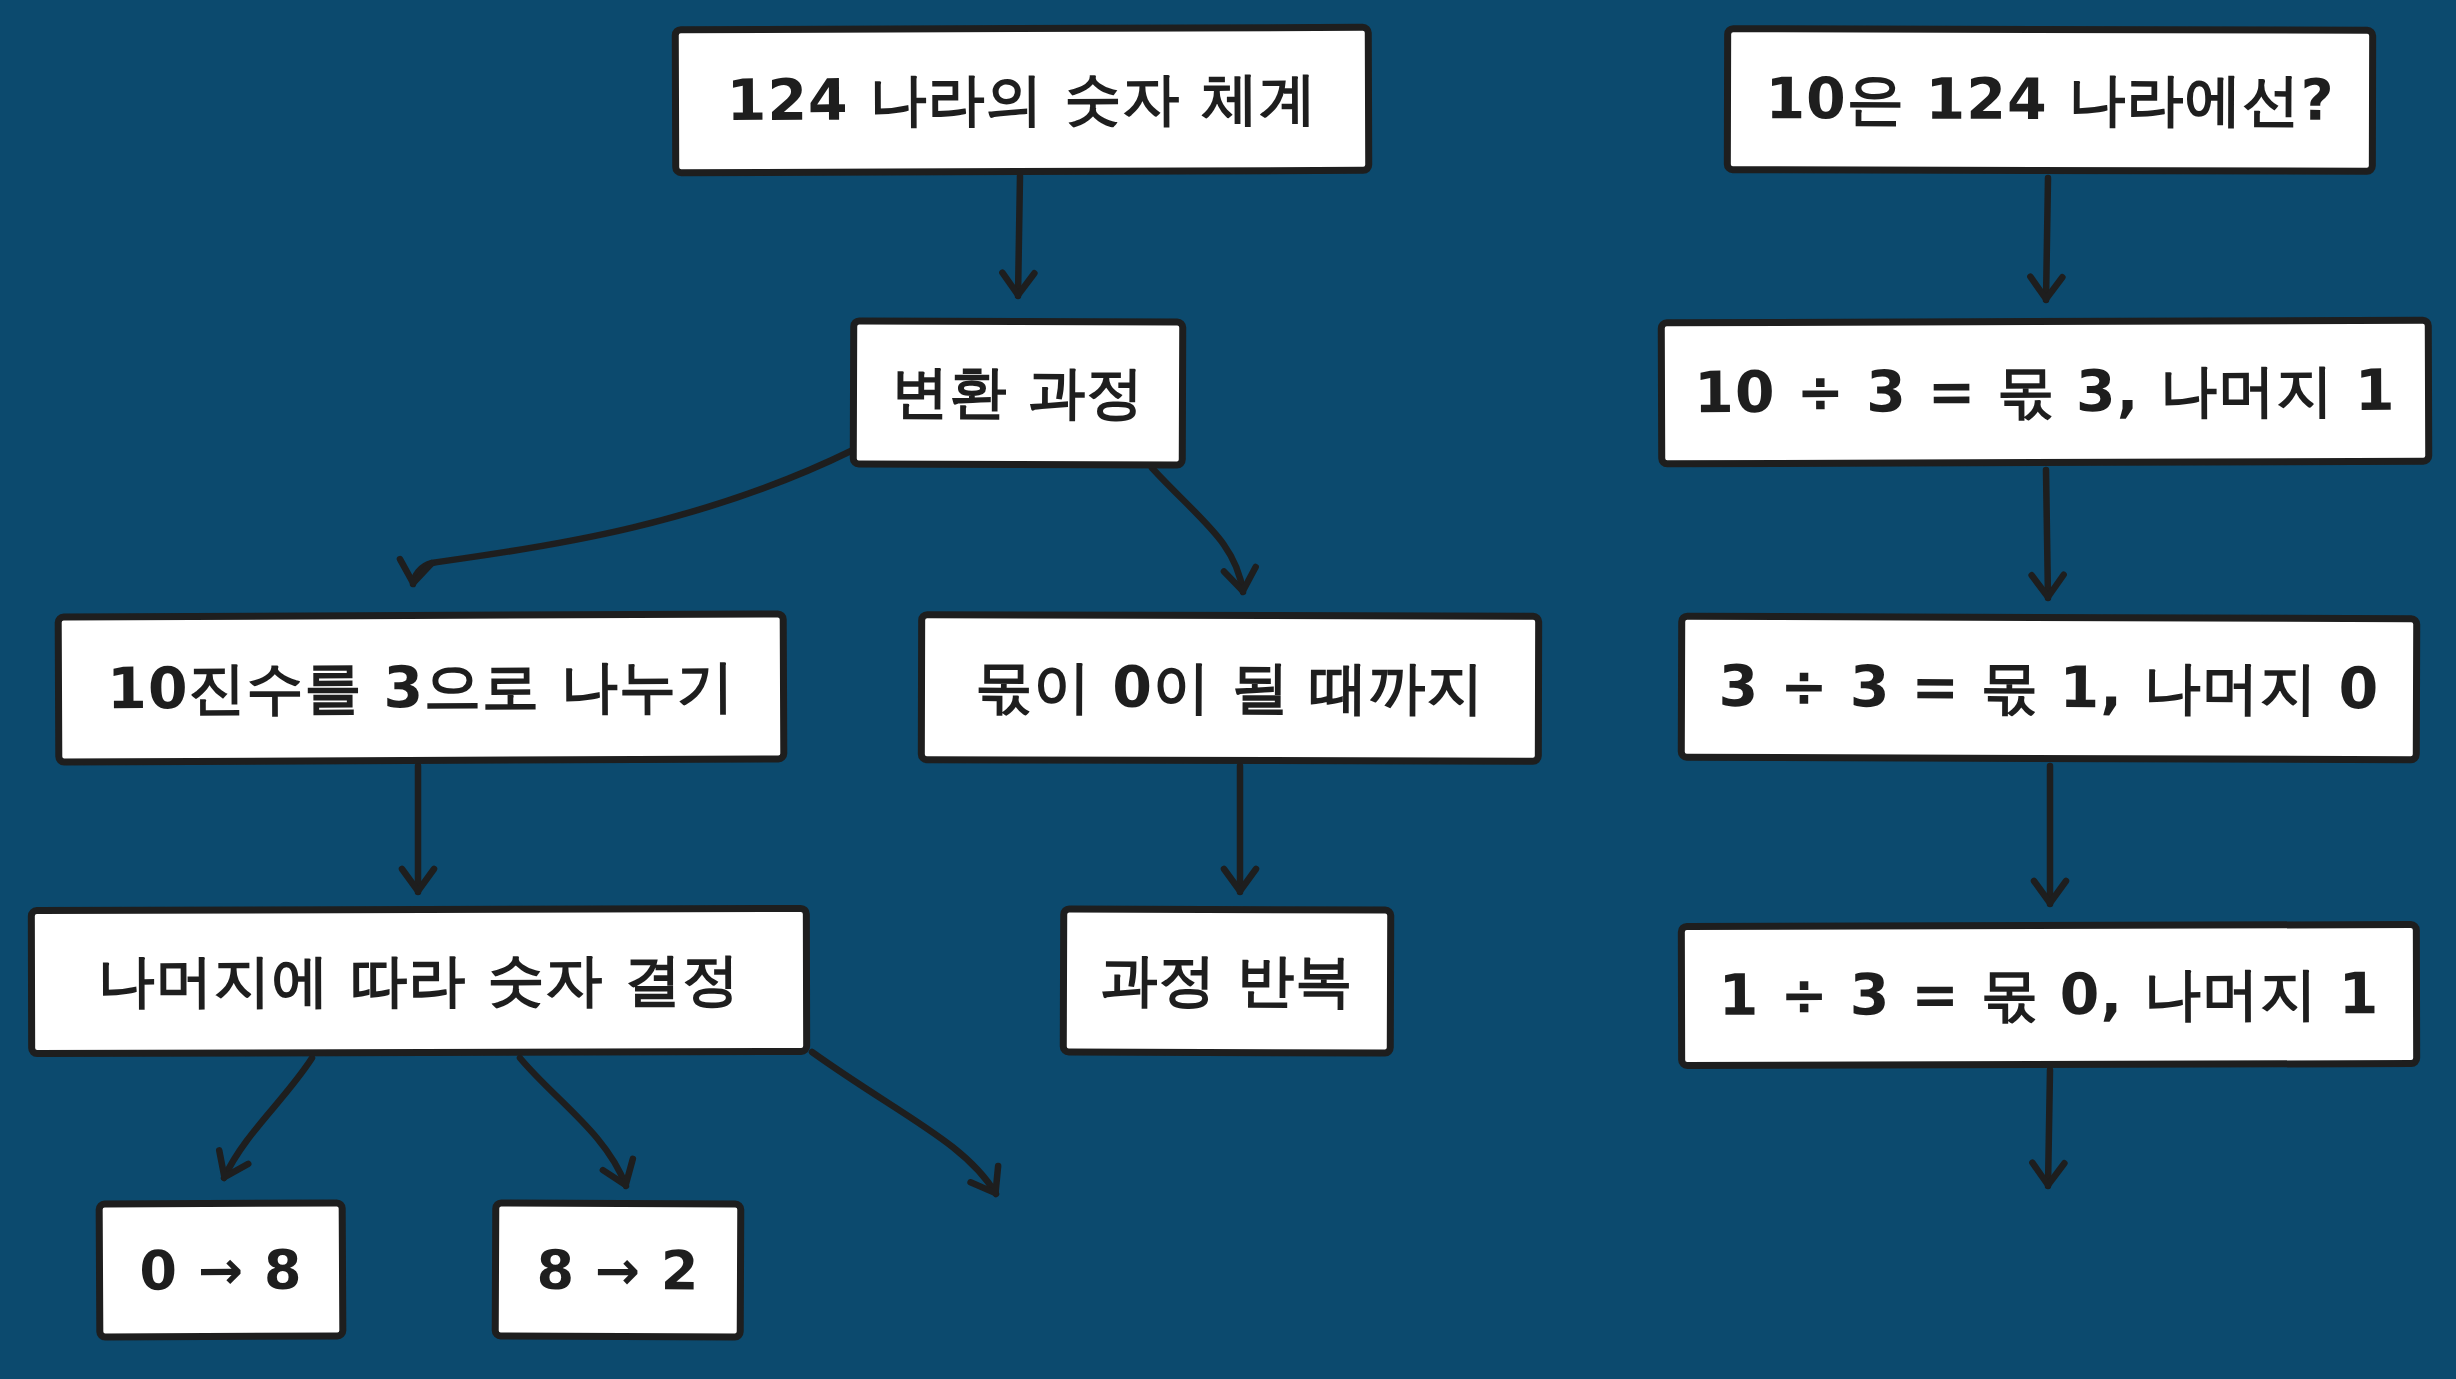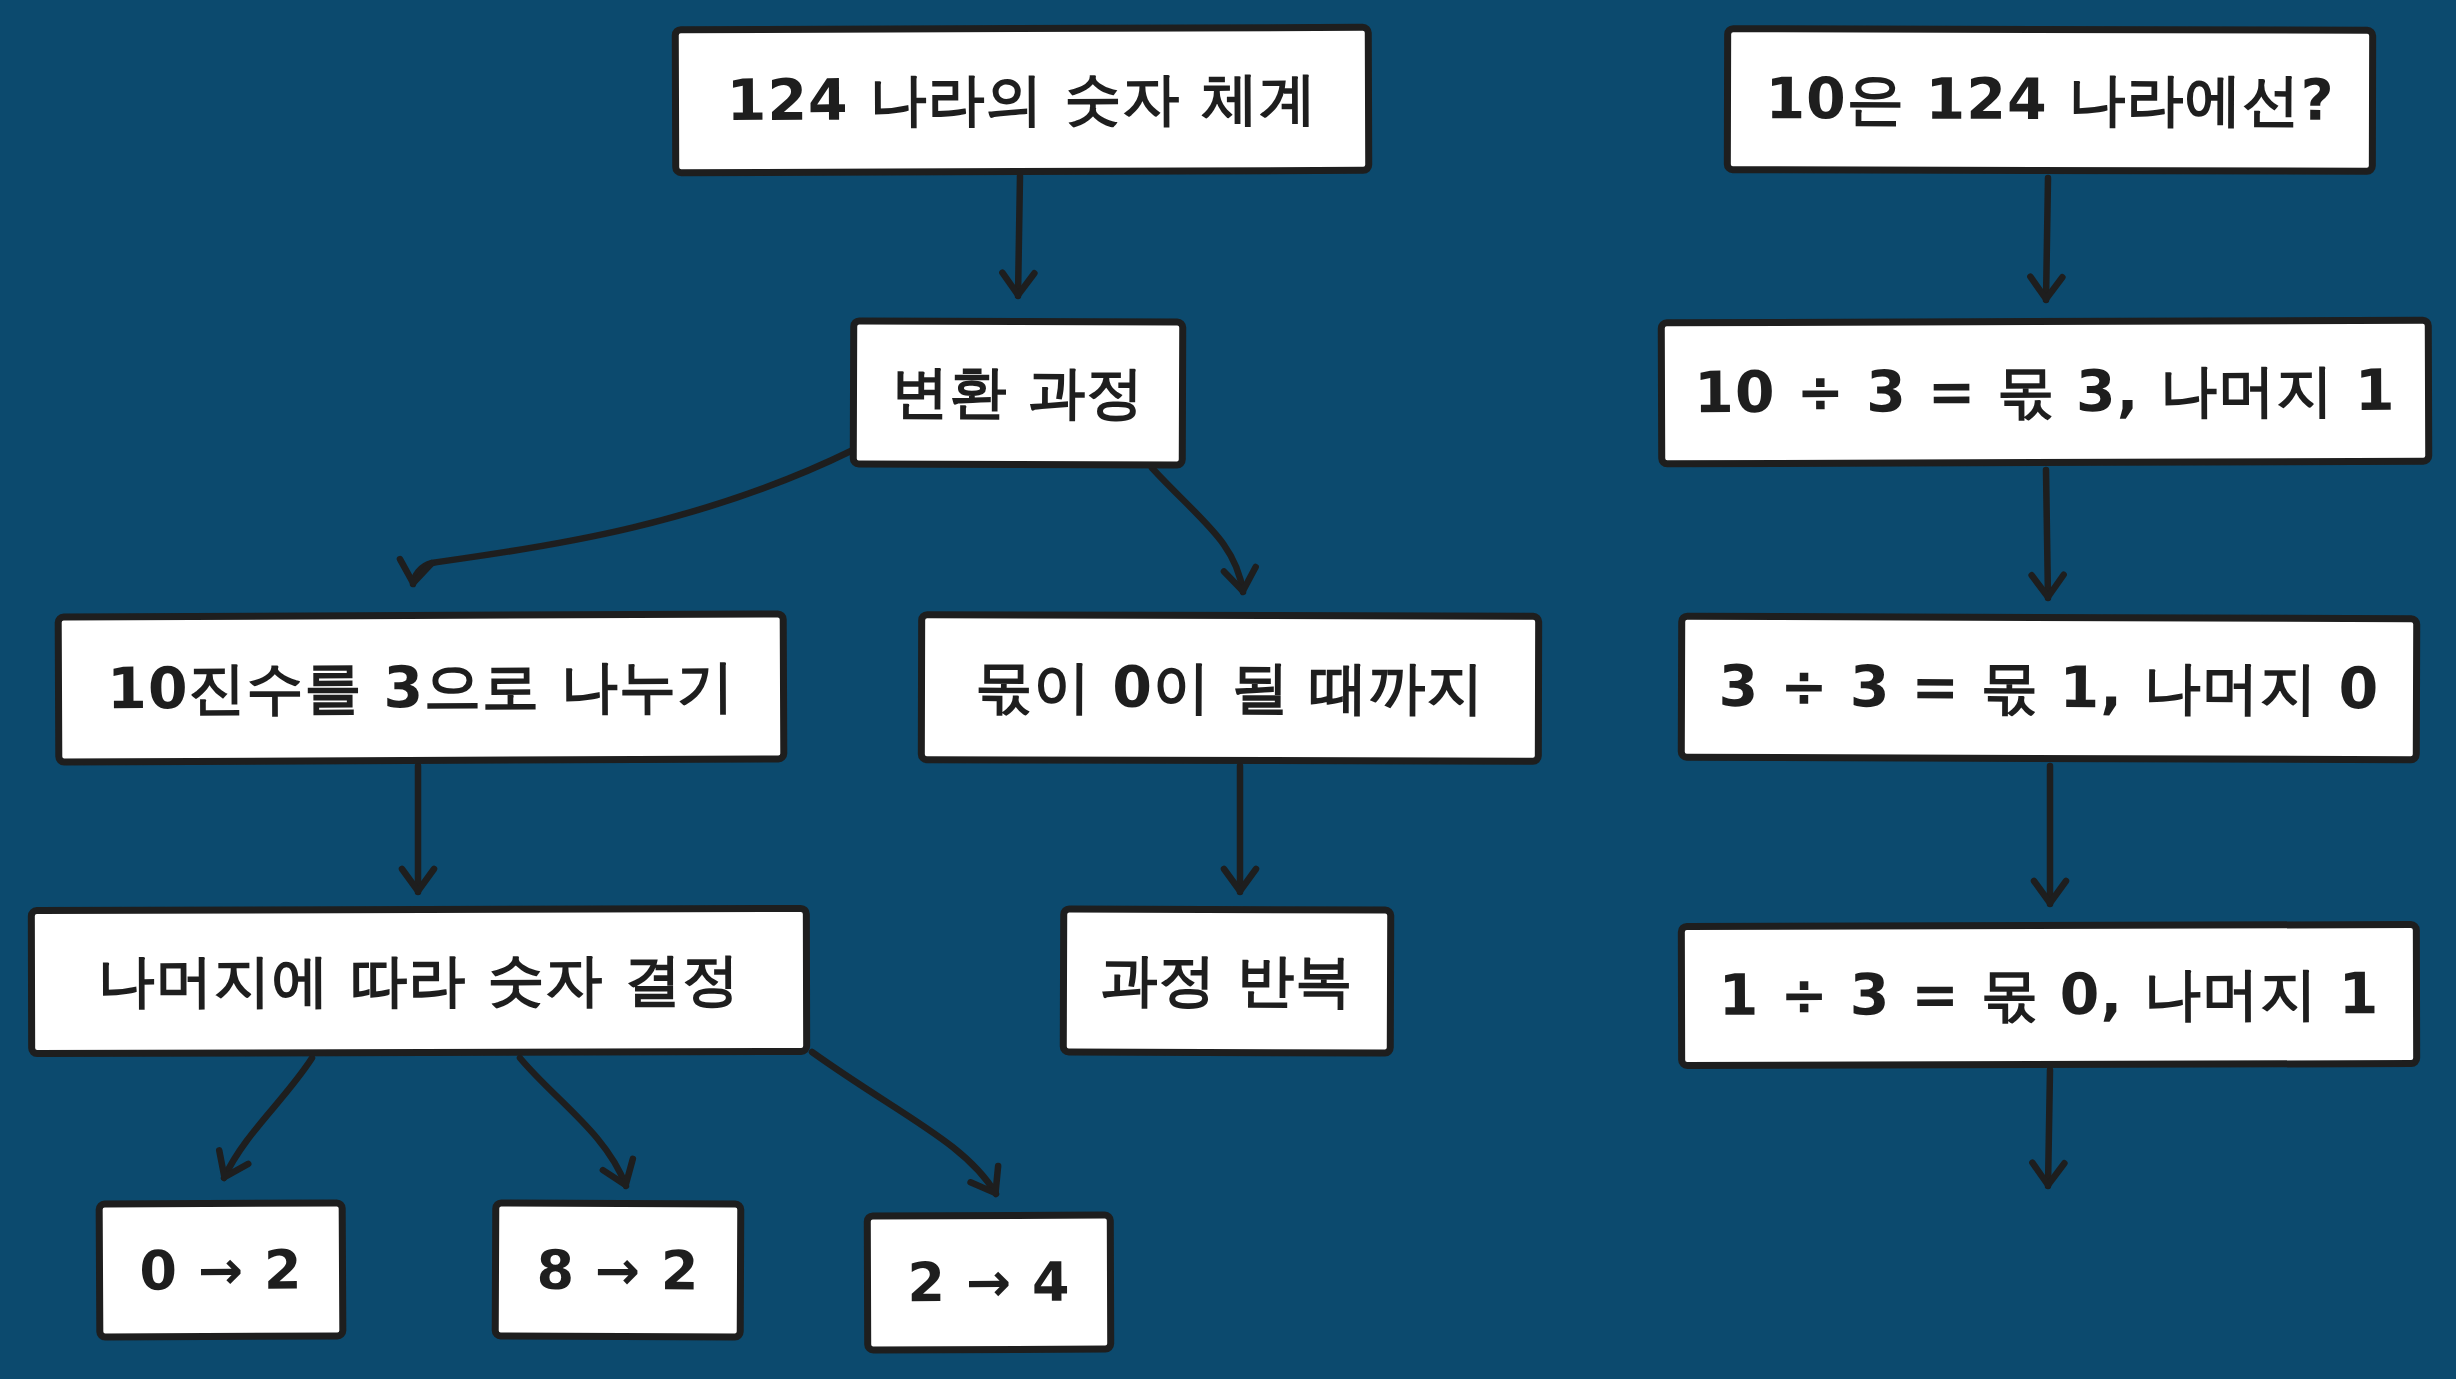--- a/index.html
+++ b/index.html
@@ -85,27 +85,24 @@
   <div class="node b4">
     <span>몫이 0이 될 때까지</span>
   </div>
   <div class="node b5">
     <span>나머지에 따라 숫자 결정</span>
   </div>
   <div class="node b6">
     <span>과정 반복</span>
   </div>
   <div class="node b7 small">
-    <span>0 → 2</span>
+    <span>0 → 8</span>
   </div>
   <div class="node b8 small">
     <span>8 → 2</span>
-  </div>
-  <div class="node b9 small">
-    <span>2 → 4</span>
   </div>
 
   <div class="node r1">
     <span>10은 124 나라에선?</span>
   </div>
   <div class="node r2">
     <span>10 ÷ 3 = 몫 3, 나머지 1</span>
   </div>
   <div class="node r3">
     <span>3 ÷ 3 = 몫 1, 나머지 0</span>

